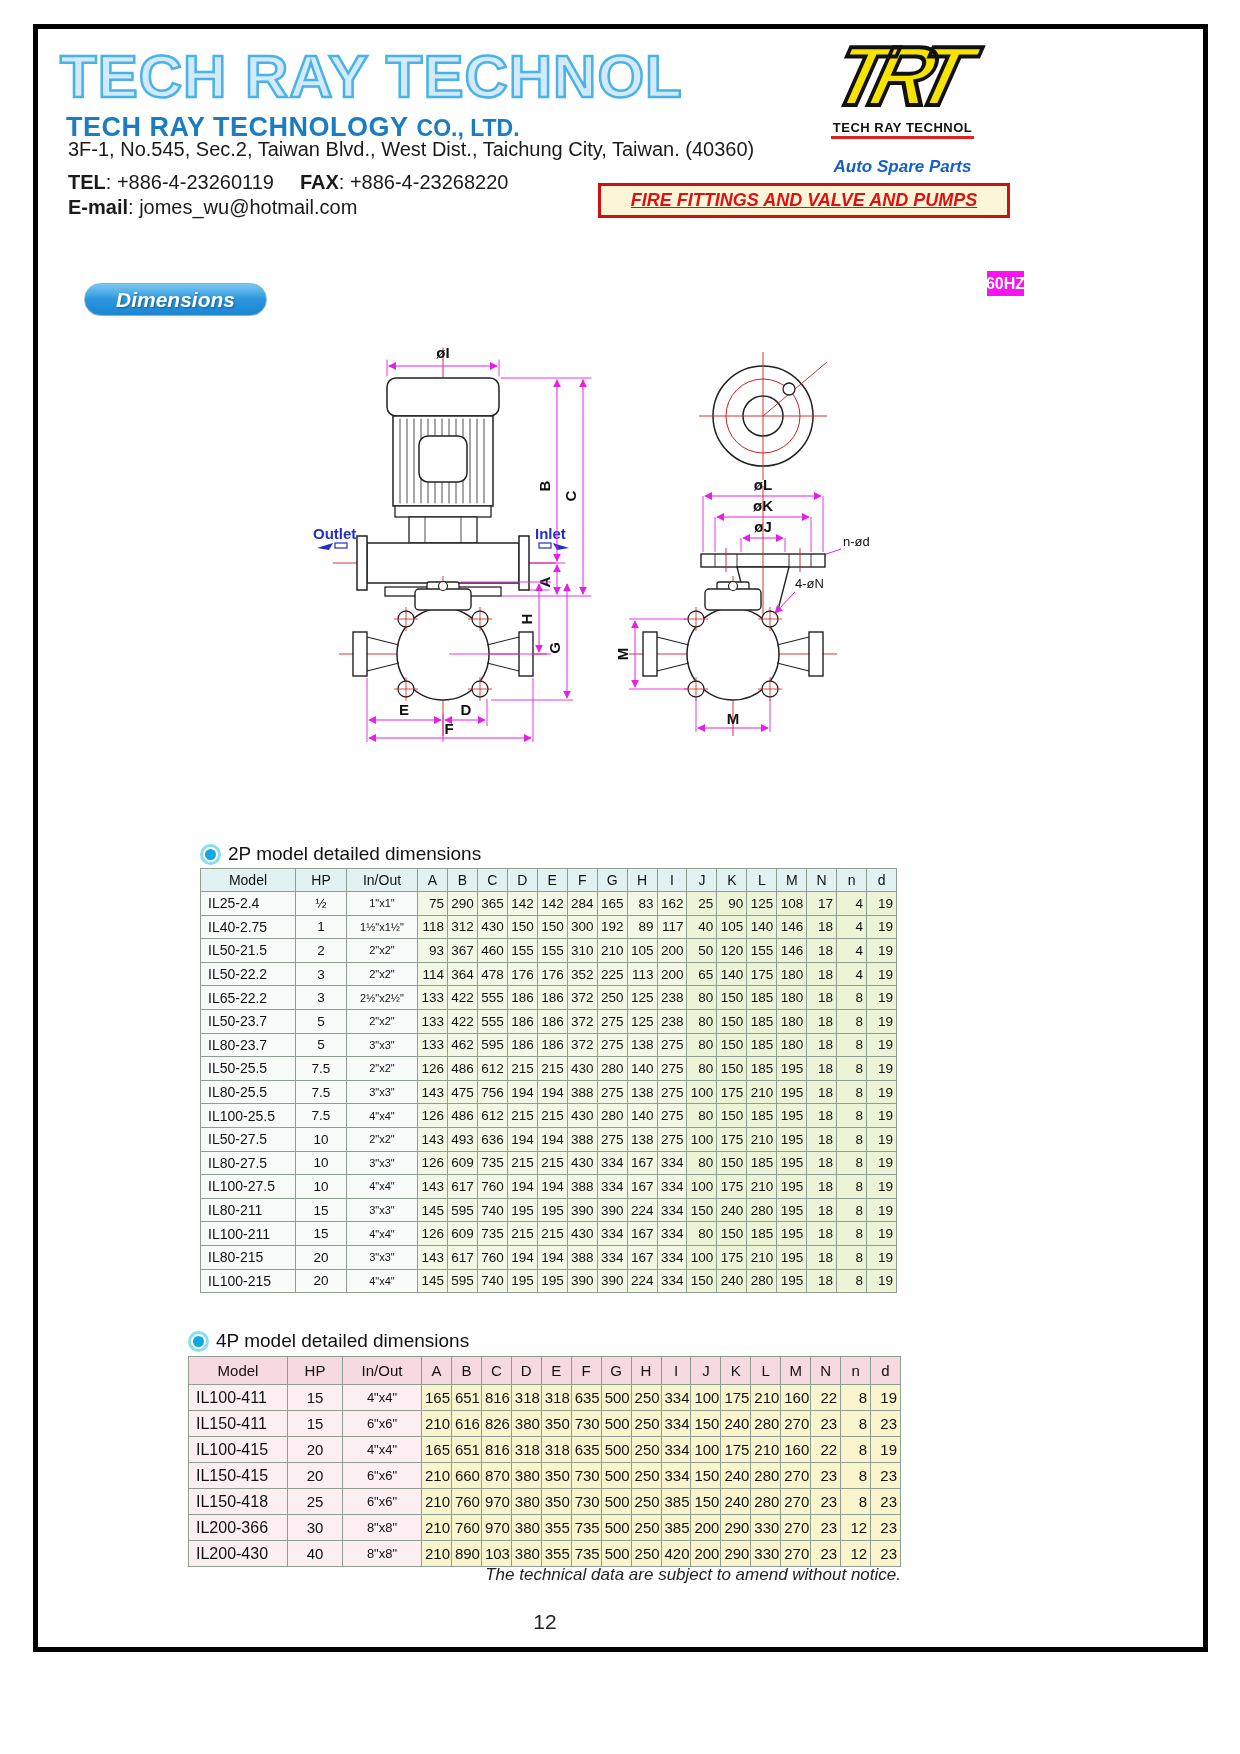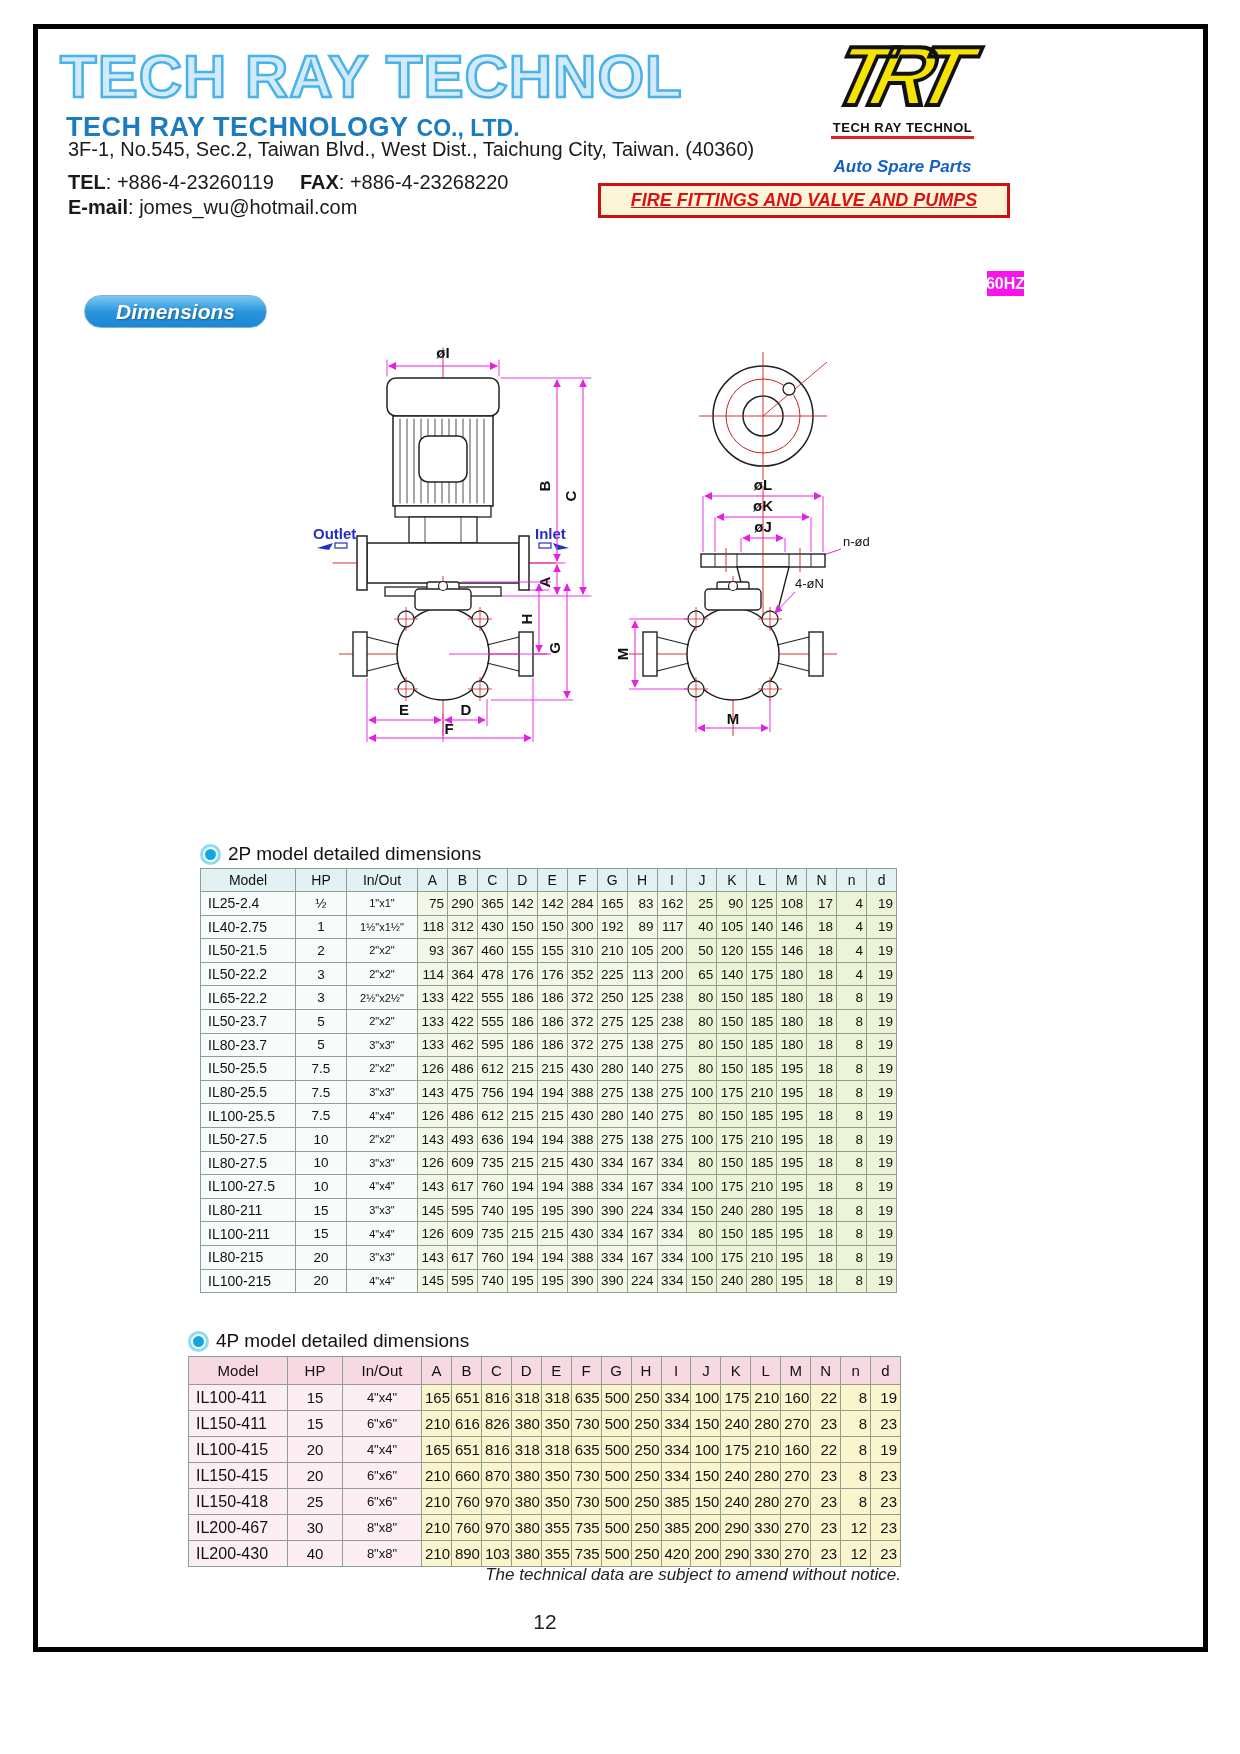--- a/index.html
+++ b/index.html
@@ -32,21 +32,21 @@
           background:#fdf5d8;display:flex;align-items:center;justify-content:center;box-sizing:border-box;}
   .banner span{color:#dd1111;font-weight:bold;font-style:italic;font-size:18px;
                text-decoration:underline;white-space:nowrap;}
   .hz{left:987px;top:271px;width:37px;height:25px;background:#fb12ef;color:#fff;
       font-weight:bold;font-size:16px;display:flex;align-items:center;justify-content:center;}
   .dim-btn{left:84px;top:283px;width:183px;height:33px;border-radius:17px;
            background:linear-gradient(180deg,#7cc8f2 0%,#2b96de 50%,#1b86d2 100%);
            border:1px solid #7fb4d8;box-sizing:border-box;
            color:#fff;font-style:italic;font-weight:bold;font-size:21px;
            display:flex;align-items:center;justify-content:center;
-           text-shadow:1px 1px 2px rgba(0,0,0,.35);margin-top:12px;}
+           text-shadow:1px 1px 2px rgba(0,0,0,.35);}
   
   .sec{display:flex;align-items:center;gap:7px;font-size:19px;color:#111;white-space:nowrap;}
   .sec-2p{left:200px;top:843px;}
   .sec-4p{left:188px;top:1330px;}
   .bullet{width:15px;height:15px;border-radius:50%;border:3px solid #8edcf2;background:#fff;
           position:relative;flex:0 0 auto;}
   .bullet::after{content:"";position:absolute;inset:2px;background:#10a8e2;border-radius:50%;}
   
   table.dims{position:absolute;border-collapse:collapse;table-layout:fixed;}
   .dims th,.dims td{border:1px solid #8e9e90;padding:0 3px;overflow:hidden;
@@ -764,21 +764,21 @@
           <td class="c11">385</td>
           <td class="c12">150</td>
           <td class="c13">240</td>
           <td class="c14">280</td>
           <td class="c15">270</td>
           <td class="c16">23</td>
           <td class="c17">8</td>
           <td class="c18">23</td>
         </tr>
         <tr>
-          <td class="c0">IL200-467</td>
+          <td class="c0">IL200-366</td>
           <td class="c1">30</td>
           <td class="c2">8"x8"</td>
           <td class="c3">210</td>
           <td class="c4">760</td>
           <td class="c5">970</td>
           <td class="c6">380</td>
           <td class="c7">355</td>
           <td class="c8">735</td>
           <td class="c9">500</td>
           <td class="c10">250</td>

